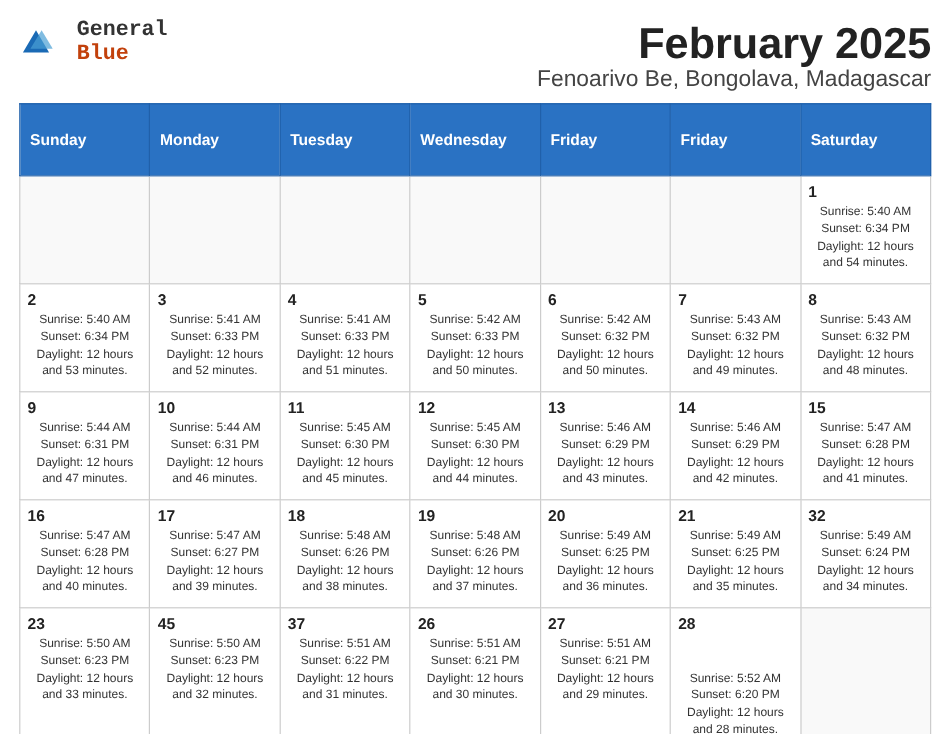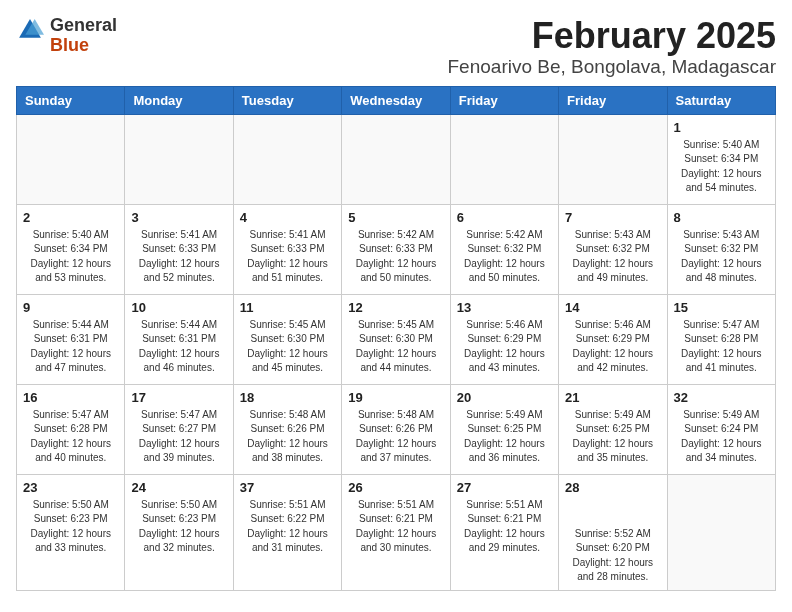--- a/index.html
+++ b/index.html
@@ -11,21 +11,23 @@
       padding: 16px;
     }
     .header {
       display: flex;
       justify-content: space-between;
       align-items: flex-start;
       margin-bottom: 8px;
     }
     .logo {
       display: flex;
-      gap: 6px;
+      align-items: center;
+      gap: 20px;
+      font-family: Liberation Mono, monospace;
     }
     .logo-text {
       font-size: 18px;
       font-weight: bold;
       line-height: 1.1;
     }
     .logo-general { color: #333; }
     .logo-blue { color: #c2410c; }
     .logo-icon {
       width: 28px;
@@ -46,21 +48,21 @@
     }
     .calendar {
       width: 100%;
       border-collapse: collapse;
       border: 1px solid #ccc;
     }
     .calendar th {
       background: #2a72c3;
       color: #fff;
       text-align: left;
-      padding: 6px 8px;
+      padding: 22px 8px;
       font-size: 13px;
       font-weight: bold;
       border: 1px solid #2060aa;
     }
     .calendar td {
       vertical-align: top;
       border: 1px solid #ccc;
       padding: 5px 6px;
       width: 108px;
       min-height: 90px;
@@ -268,21 +270,21 @@
         </td>
       </tr>
       <tr class="week-row">
         <td>
           <div class="day-num">23</div>
           <div class="day-info" style="white-space: pre-line;">Sunrise: 5:50 AM
 Sunset: 6:23 PM
 Daylight: 12 hours and 33 minutes.</div>
         </td>
         <td>
-          <div class="day-num">24</div>
+          <div class="day-num">45</div>
           <div class="day-info" style="white-space: pre-line;">Sunrise: 5:50 AM
 Sunset: 6:23 PM
 Daylight: 12 hours and 32 minutes.</div>
         </td>
         <td>
           <div class="day-num">37</div>
           <div class="day-info" style="white-space: pre-line;">Sunrise: 5:51 AM
 Sunset: 6:22 PM
 Daylight: 12 hours and 31 minutes.</div>
         </td>

